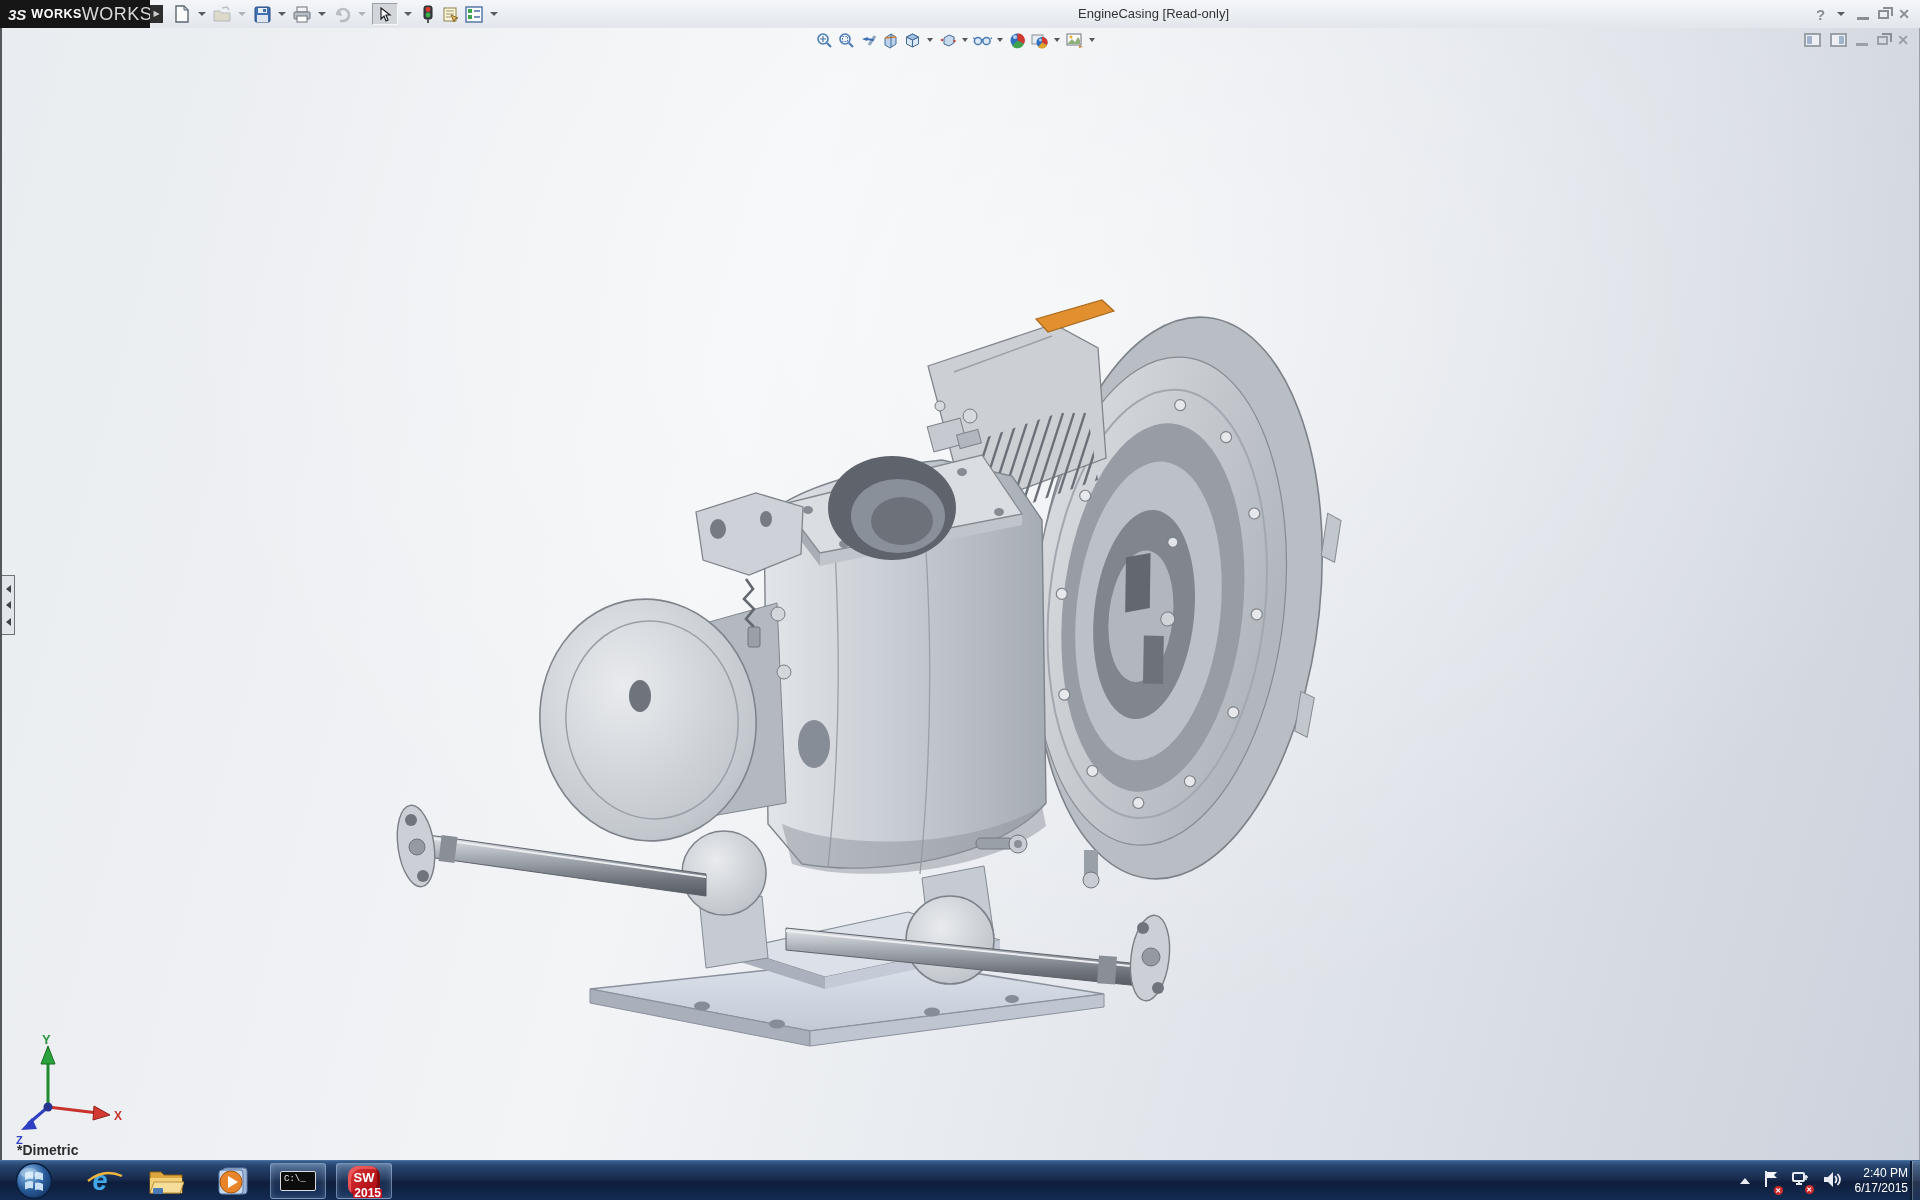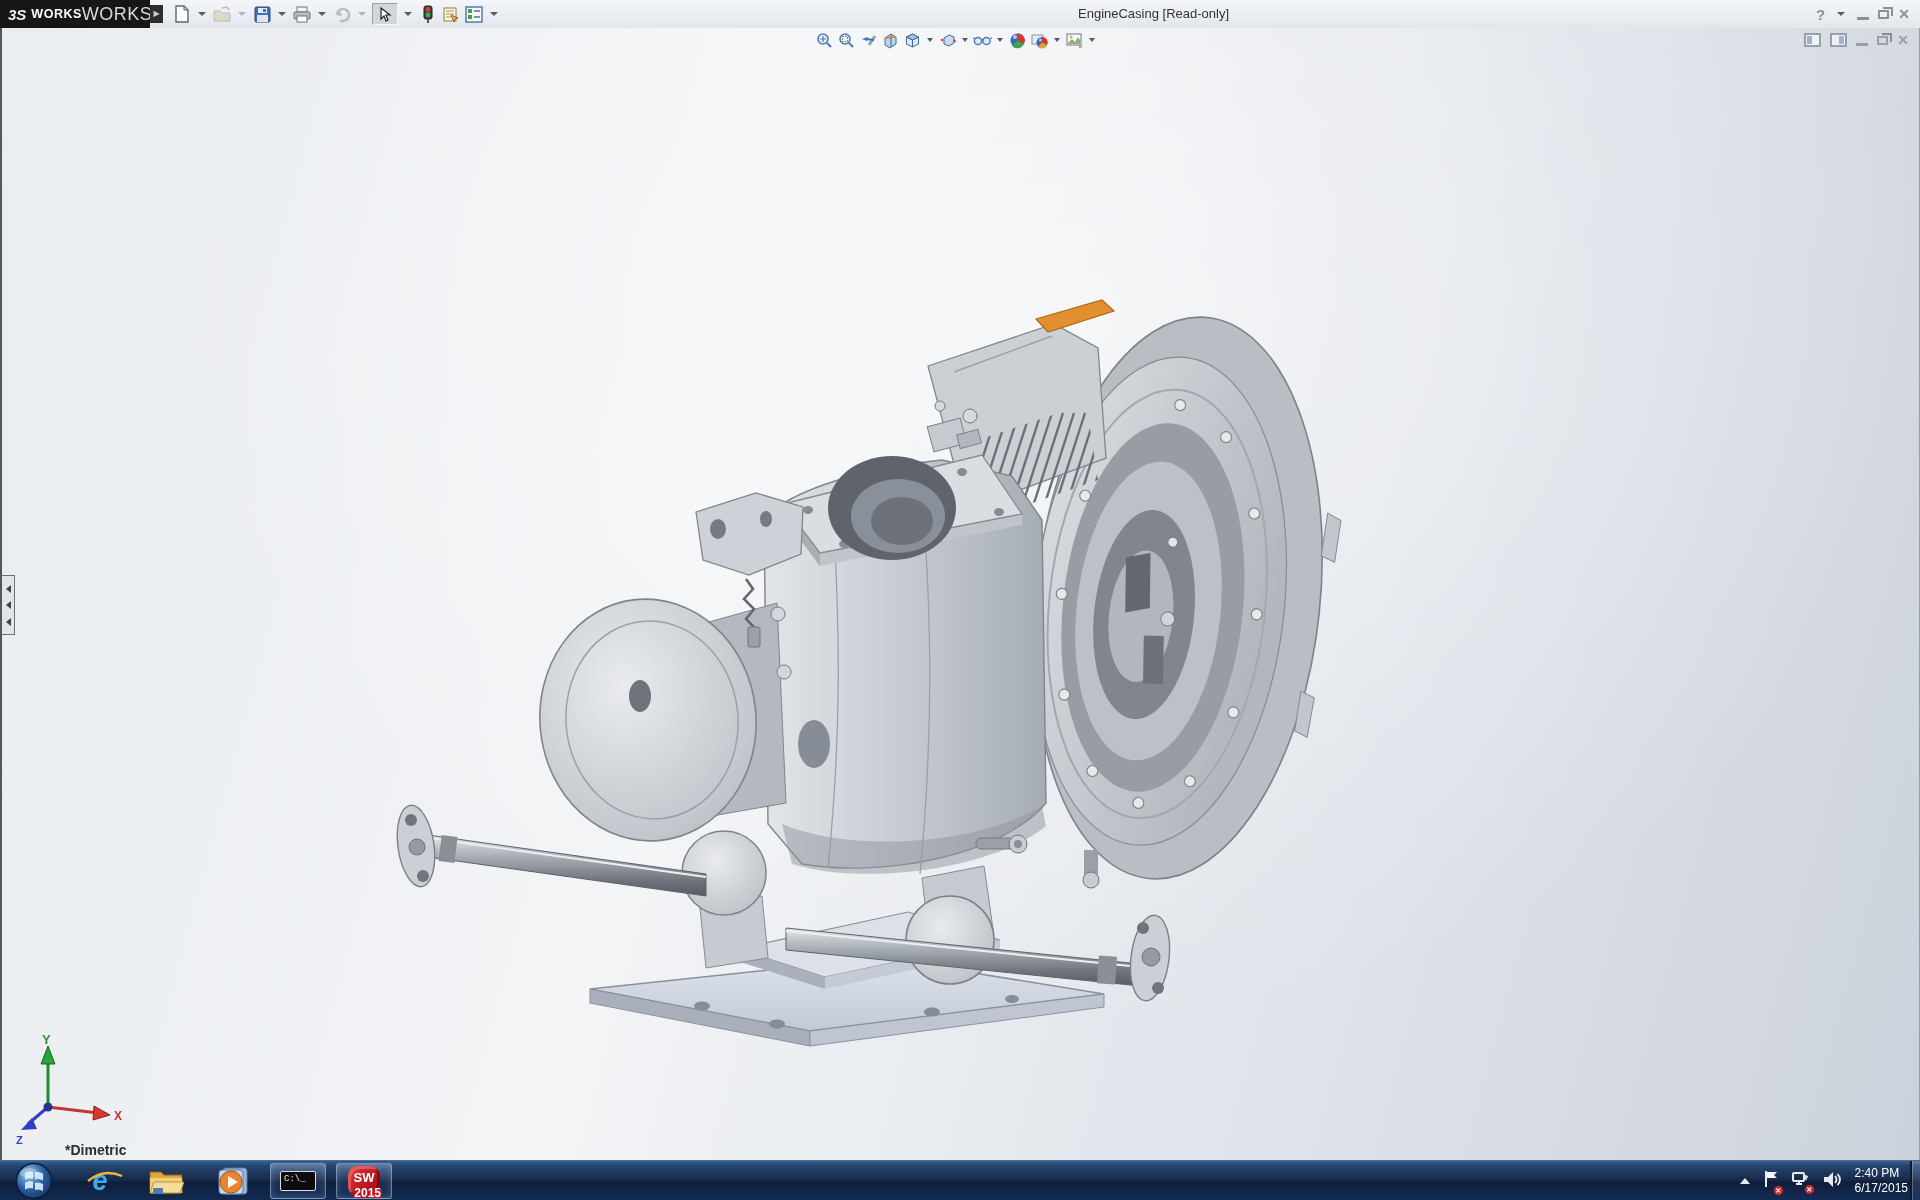--- a/index.html
+++ b/index.html
@@ -54,21 +54,21 @@
   .pane-left span { left:1px; } .pane-right span { right:1px; }
 
   
   .fm-tab { position:absolute; left:0; top:547px; width:13px; height:60px; background:#e2e5e9;
     border:1px solid #6e7277; border-left:none; display:flex; flex-direction:column;
     align-items:center; justify-content:space-evenly; }
   .fm-tab i { width:0; height:0; border-top:4px solid transparent; border-bottom:4px solid transparent;
     border-right:5px solid #3f4347; }
 
   
-  .view-label { position:absolute; left:15px; top:1114px; font-size:14px; font-weight:bold; color:#2d2d2d;margin-left:48px; }
+  .view-label { position:absolute; left:15px; top:1114px; font-size:14px; font-weight:bold; color:#2d2d2d; }
   .triad { position:absolute; left:6px; top:1002px; }
 
   
   .taskbar { position:absolute; left:0; top:1160px; width:1920px; height:40px;
     background:linear-gradient(#3a6090, #26456f 12%, #17294b 48%, #0e1e3c 55%, #132b52 100%);
     border-top:1px solid #46719f; }
   .tb-items { position:absolute; left:6px; top:0; height:40px; display:flex; align-items:center; gap:10px; }
   .task-btn { width:56px; height:36px; margin-top:0; border-radius:3px; display:flex;
     align-items:center; justify-content:center; }
   .task-btn.active { background:linear-gradient(rgba(190,215,245,.30), rgba(120,160,210,.14) 50%, rgba(40,80,140,.25));
@@ -77,21 +77,21 @@
   .cmd-box { width:36px; height:20px; background:#0c0c0c; border:1px solid #d9dde2; border-radius:2px;
     color:#e8e8e8; font-family:"Liberation Mono", monospace; font-size:9px; padding:2px 3px; }
   .sw-cube { width:32px; height:30px; background:linear-gradient(135deg,#e03a3a,#b31218 70%); border-radius:10px;
     position:relative; color:#fff; font-weight:bold; font-size:13px; text-align:center; line-height:24px;
     box-shadow:inset -3px -3px 0 rgba(90,0,0,.55), inset 3px 3px 0 rgba(255,120,120,.55); }
   .sw-year { position:absolute; right:-2px; bottom:-2px; background:#c1121f; color:#fff; font-size:12px;
     font-weight:bold; line-height:9px; padding:0 1px; }
   .tray { position:absolute; right:12px; top:0; height:40px; display:flex; align-items:center; gap:13px; }
   .tray-arrow { width:0; height:0; border-left:5px solid transparent; border-right:5px solid transparent;
     border-bottom:6px solid #e8ecf2; }
-  .clock { color:#fff; font-size:12px; line-height:15px; }
+  .clock { text-align:right; color:#fff; font-size:12px; line-height:15px; }
   .show-desktop { position:absolute; right:0; top:0; width:10px; height:40px;
     background:linear-gradient(rgba(255,255,255,.18), rgba(255,255,255,.04));
     border-left:2px solid #0a1830; box-shadow:inset 1px 0 0 rgba(255,255,255,.25); }
   .badge-x { position:absolute; right:-4px; bottom:-3px; width:9px; height:9px; background:#d02b2b;
     border-radius:50%; color:#fff; font-size:7px; font-weight:bold; line-height:9px; text-align:center; }
   .tray-ic { position:relative; }
 </style>
 </head>
 <body>
 

